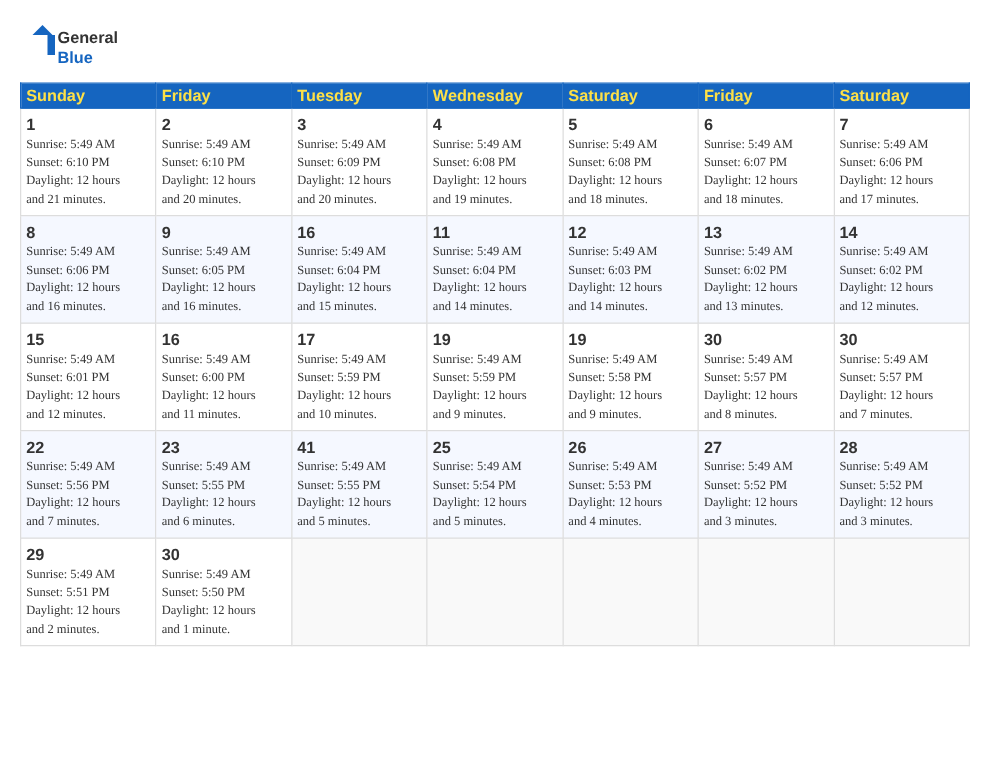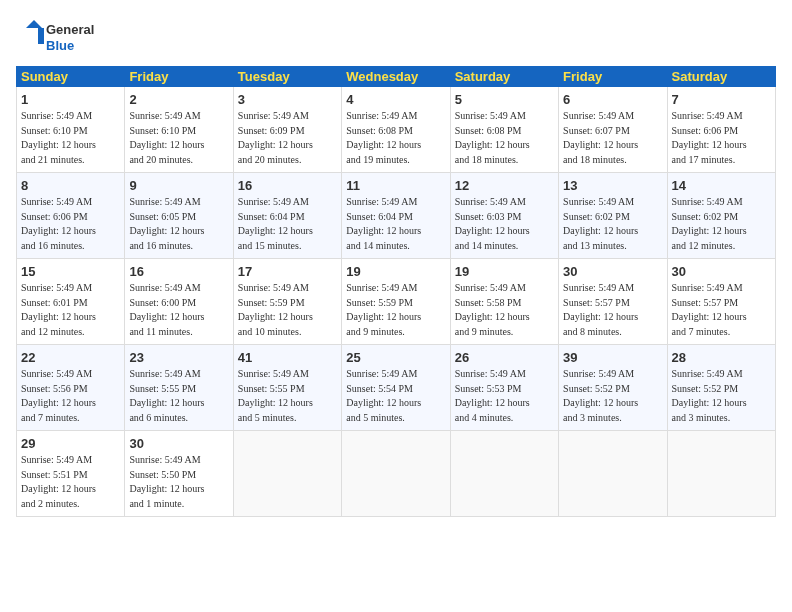--- a/index.html
+++ b/index.html
@@ -279,21 +279,21 @@
 and 5 minutes.</div>
         </td>
         <td>
           <span class="day-num">26</span>
           <div class="day-info" style="white-space: pre-line;">Sunrise: 5:49 AM
 Sunset: 5:53 PM
 Daylight: 12 hours
 and 4 minutes.</div>
         </td>
         <td>
-          <span class="day-num">39</span>
+          <span class="day-num">27</span>
           <div class="day-info" style="white-space: pre-line;">Sunrise: 5:49 AM
 Sunset: 5:52 PM
 Daylight: 12 hours
 and 3 minutes.</div>
         </td>
         <td>
           <span class="day-num">28</span>
           <div class="day-info" style="white-space: pre-line;">Sunrise: 5:49 AM
 Sunset: 5:52 PM
 Daylight: 12 hours

